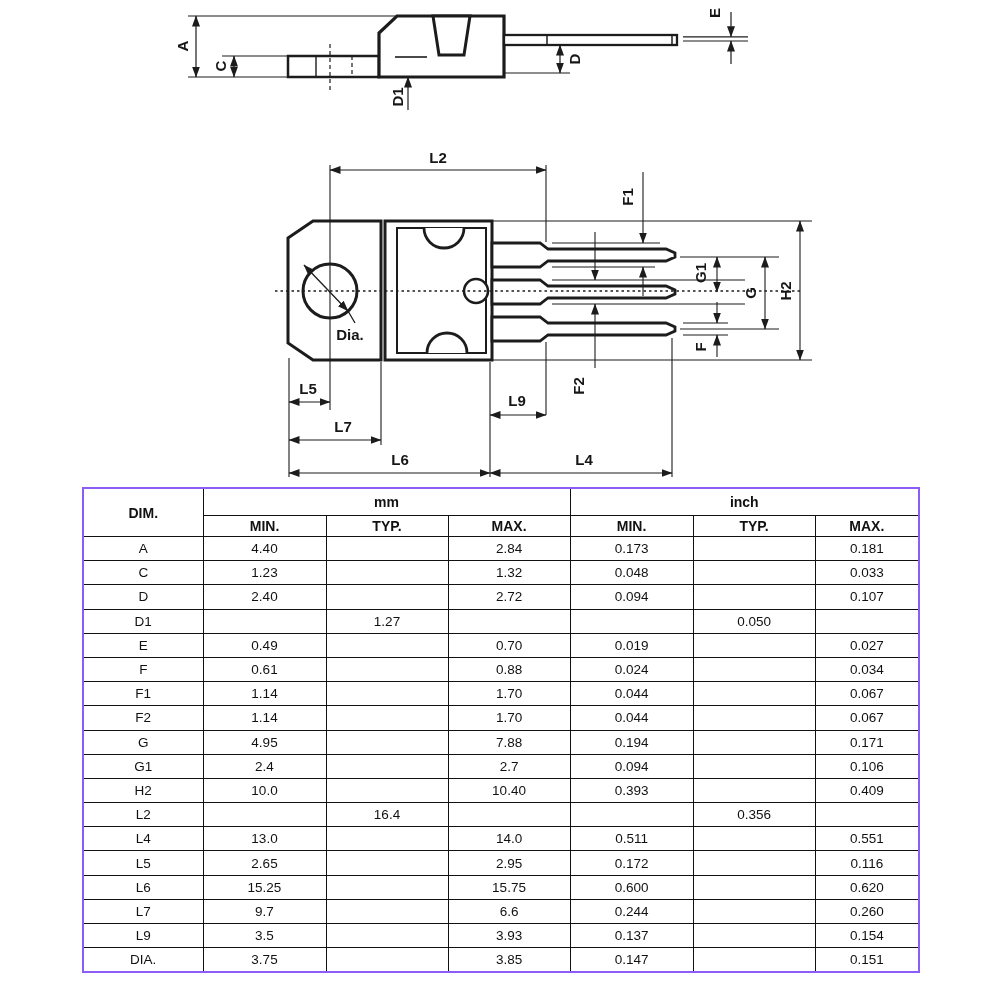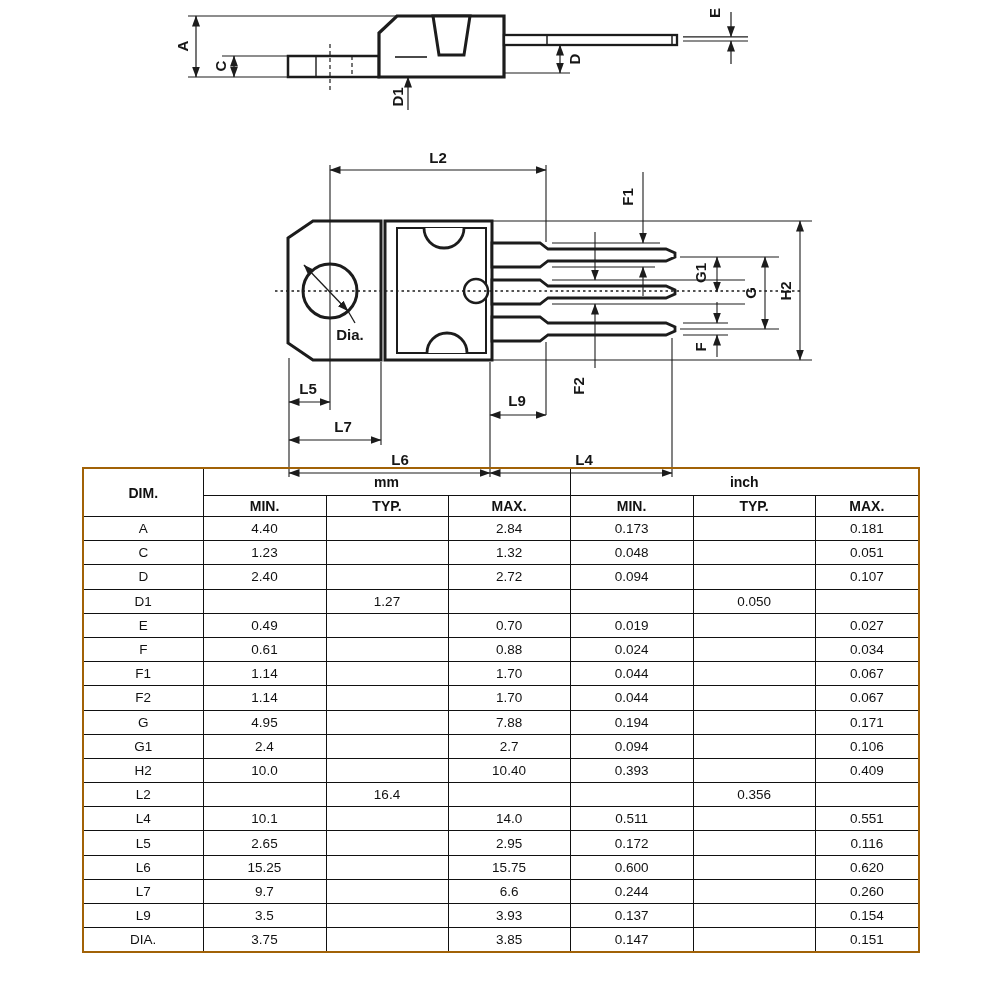--- a/index.html
+++ b/index.html
@@ -3,23 +3,23 @@
 <meta charset="utf-8">
 <style>
   html,body{margin:0;padding:0;}
   body{
     width:1000px;height:1000px;position:relative;background:#ffffff;
     font-family:"Liberation Sans", sans-serif;color:#111;overflow:hidden;
   }
   #drawing{position:absolute;left:0;top:0;}
   .dimlabel{font:bold 15px "Liberation Sans",sans-serif;fill:#161616;}
   #dims-table{
-    position:absolute;left:82px;top:467px;width:836px;
+    position:absolute;left:82px;top:487px;width:836px;
     border-collapse:collapse;table-layout:fixed;
-    border:2px solid #a16207;
+    border:2px solid #8b5cf6;
   }
   #dims-table th,#dims-table td{
     border:1.5px solid #111;text-align:center;vertical-align:middle;
     padding:0;font-family:"Liberation Sans",sans-serif;color:#111;
     overflow:hidden;white-space:nowrap;
   }
   #dims-table th{font-size:14px;font-weight:bold;}
   #dims-table thead tr.toprow th{height:26px;}
   #dims-table thead tr.subrow th{height:20px;text-align:center;}
   #dims-table tbody td{font-size:13.5px;height:23.2px;}
@@ -188,21 +188,21 @@
         <td></td>
         <td>0.181</td>
       </tr>
       <tr>
         <td>C</td>
         <td>1.23</td>
         <td></td>
         <td>1.32</td>
         <td>0.048</td>
         <td></td>
-        <td>0.051</td>
+        <td>0.033</td>
       </tr>
       <tr>
         <td>D</td>
         <td>2.40</td>
         <td></td>
         <td>2.72</td>
         <td>0.094</td>
         <td></td>
         <td>0.107</td>
       </tr>
@@ -282,21 +282,21 @@
         <td>L2</td>
         <td></td>
         <td>16.4</td>
         <td></td>
         <td></td>
         <td>0.356</td>
         <td></td>
       </tr>
       <tr>
         <td>L4</td>
-        <td>10.1</td>
+        <td>13.0</td>
         <td></td>
         <td>14.0</td>
         <td>0.511</td>
         <td></td>
         <td>0.551</td>
       </tr>
       <tr>
         <td>L5</td>
         <td>2.65</td>
         <td></td>

